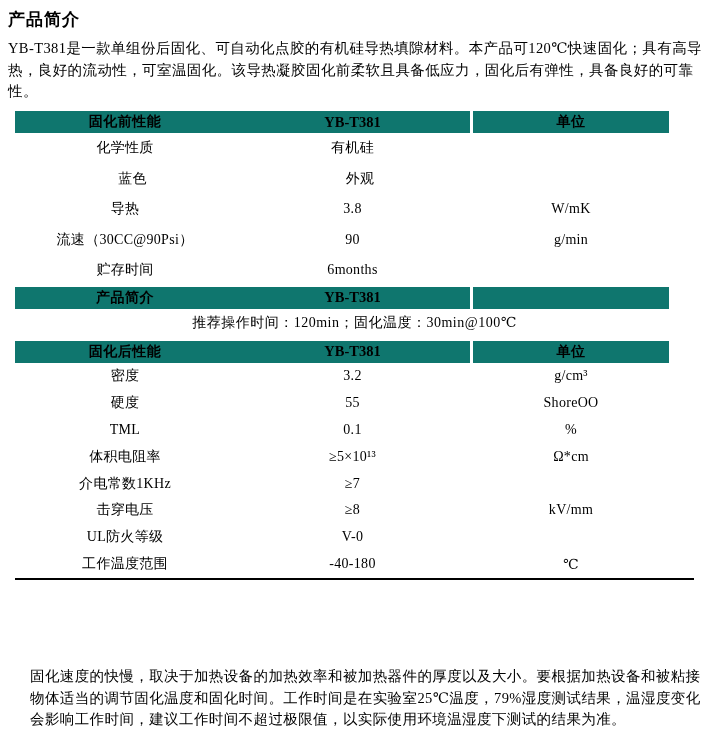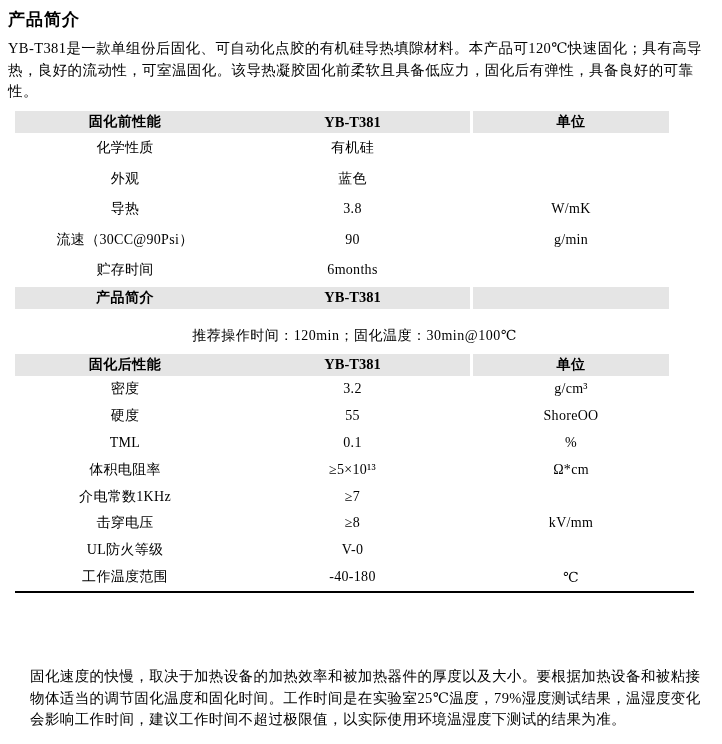--- a/index.html
+++ b/index.html
@@ -16,40 +16,40 @@
   }
   .intro {
     margin:7px 0 0 8px; width:708px;
     font-size:14.5px; line-height:21.5px; letter-spacing:0.4px;
   }
   .tables {
     position:absolute; left:15px; top:111px; width:679px;
   }
   .hdr-row { display:flex; height:22px; margin-bottom:0; }
   .hdr-cell {
-    background:#e5e5e5;
+    background:#0f766e;
     display:flex; align-items:center; justify-content:center;
     font-weight:bold; font-size:14.5px;
     font-family:"Liberation Serif","DejaVu Serif",serif;
   }
   .hdr-cell.zh { font-family:"Liberation Sans","DejaVu Sans",sans-serif; font-size:14px; letter-spacing:0.5px; }
   .c1 { width:220px; }
   .c2 { width:235px; }
   .c3 { width:196px; margin-left:3px; }
   .data-row { display:flex; }
   .t1 .data-row { height:30.5px; }
   .t3 .data-row { height:26.9px; }
   .cell {
     display:flex; align-items:center; justify-content:center;
     font-size:14px; letter-spacing:0.3px;
   }
   .t3-body { border-bottom:2px solid #000000; }
   .note-row {
     height:29px; display:flex; align-items:center; justify-content:center;
-    font-size:14px; letter-spacing:0.5px;margin-top:13px;
+    font-size:14px; letter-spacing:0.5px;
   }
   .gap2 { height:1px; }
   .gap3 { height:3px; }
   .footer-note {
     position:absolute; left:30px; top:666px; width:676px;
     font-size:14.5px; line-height:21.5px; letter-spacing:0.4px;
   }
 </style>
 </head>
 <body>
@@ -66,22 +66,22 @@
       <div class="hdr-cell c2">YB-T381</div>
       <div class="hdr-cell zh c3">单位</div>
     </div>
     <div>
       <div class="data-row">
         <div class="cell c1">化学性质</div>
         <div class="cell c2">有机硅</div>
         <div class="cell c3"></div>
       </div>
       <div class="data-row">
+        <div class="cell c2">蓝色</div>
         <div class="cell c1">外观</div>
-        <div class="cell c2">蓝色</div>
         <div class="cell c3"></div>
       </div>
       <div class="data-row">
         <div class="cell c1">导热</div>
         <div class="cell c2">3.8</div>
         <div class="cell c3">W/mK</div>
       </div>
       <div class="data-row">
         <div class="cell c1">流速（30CC@90Psi）</div>
         <div class="cell c2">90</div>

